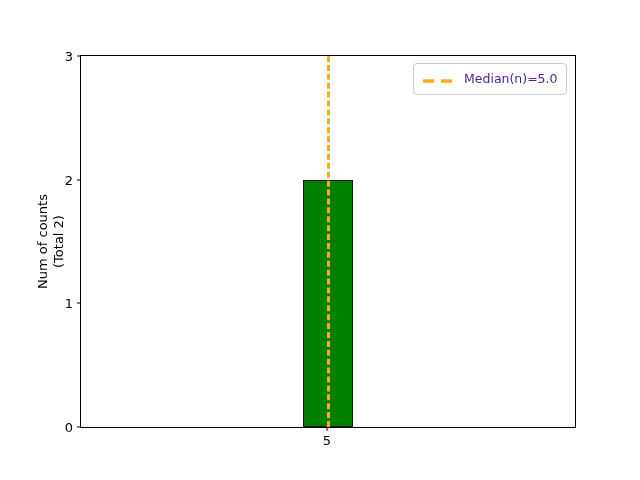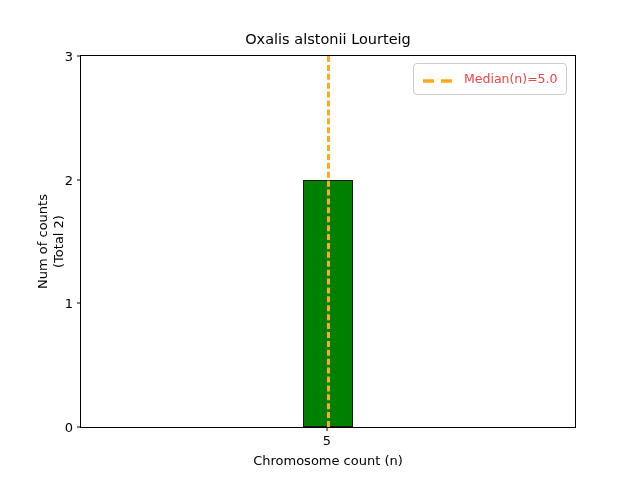--- a/index.html
+++ b/index.html
@@ -129,31 +129,30 @@
     gap: 8px;
   }
   #legend-swatch {
     flex: 0 0 auto;
     margin-top: 7px;
   }
   #legend-swatch svg { display: block; }
   #legend-text {
     font-size: 12.5px;
     line-height: 1.45;
-    color: #ef4444;
+    color: #4c1d95;
     text-align: right;
     white-space: nowrap;
   }
 </style>
 </head>
 <body>
 
 <div id="figure">
 
-  <div id="chart-title">Oxalis alstonii Lourteig</div>
 
   <div id="plot-area">
 
     <div class="ytick-mark" style="top:100%;"></div>
     <div class="ytick" style="top:100%;">0</div>
 
     <div class="ytick-mark" style="top:66.6667%;"></div>
     <div class="ytick" style="top:66.6667%;">1</div>
 
     <div class="ytick-mark" style="top:33.3333%;"></div>
@@ -175,20 +174,19 @@
           <line x1="1" y1="4" x2="33" y2="4" stroke="#ffa91f" stroke-width="3.4" stroke-dasharray="11 7" stroke-linecap="butt"></line>
         </svg>
       </span>
       <span id="legend-text">
         <span>Median(n)=5.0</span><br>
       </span>
     </div>
 
   </div>
 
-  <div id="xlabel">Chromosome count (n)</div>
 
   <div id="ylabel">
     <span>Num of counts</span>
     <span>(Total 2)</span>
   </div>
 
 </div>
 
 </body></html>

